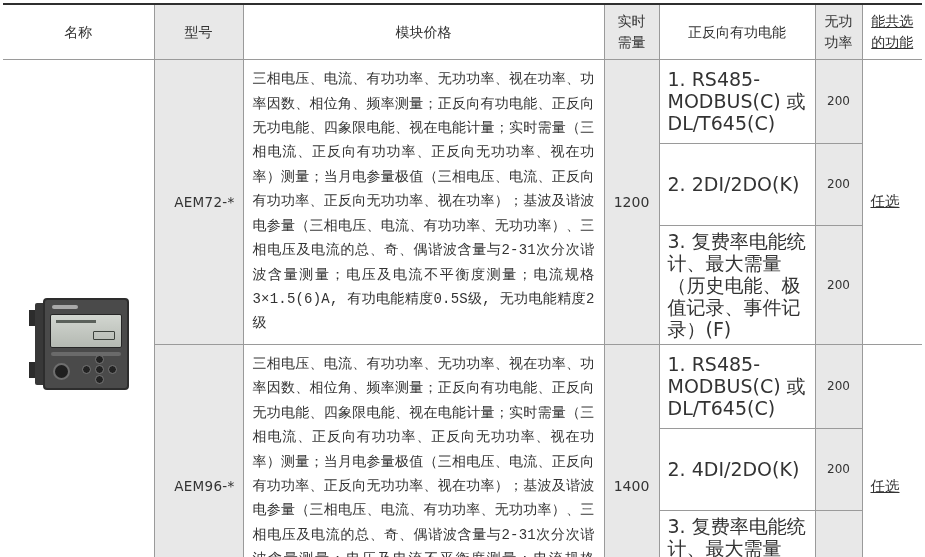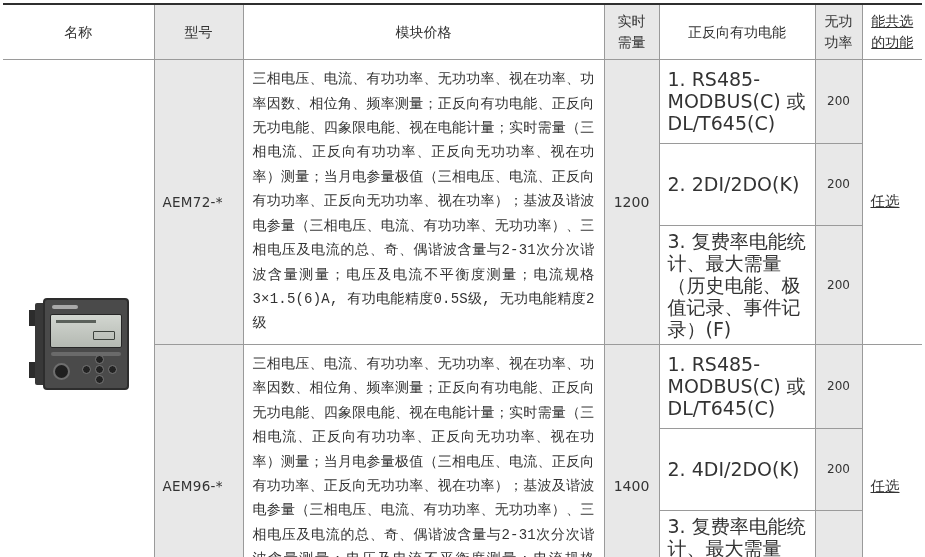--- a/index.html
+++ b/index.html
@@ -40,21 +40,21 @@
   .price-table tr.last-row td { border-bottom: none; }
 
   .price-table thead tr { height: 54px; }
   .price-table thead th { font-size: 14px; text-align: center; line-height: 1.45; }
   .shaded { background: var(--shade); }
 
   tr.sub-row { height: 82px; }
   tr.sub-row-tall { height: 84px; }
 
   td.name-cell { text-align: center; background: var(--bg); }
-  td.model-cell { text-align: left; font-size: 13.5px; letter-spacing: 0.3px; }
+  td.model-cell { text-align: right; font-size: 13.5px; letter-spacing: 0.3px; }
   td.func-cell {
     font-size: 14px;
     line-height: 24.4px;
     text-align: justify;
     padding: 4px 9px;
     letter-spacing: 0.2px;
     font-family: Liberation Mono, monospace;
   }
   td.price-cell { text-align: center; font-size: 14px; }
   td.opt-cell { font-size: 19px; line-height: 22px; padding: 4px 8px; }

